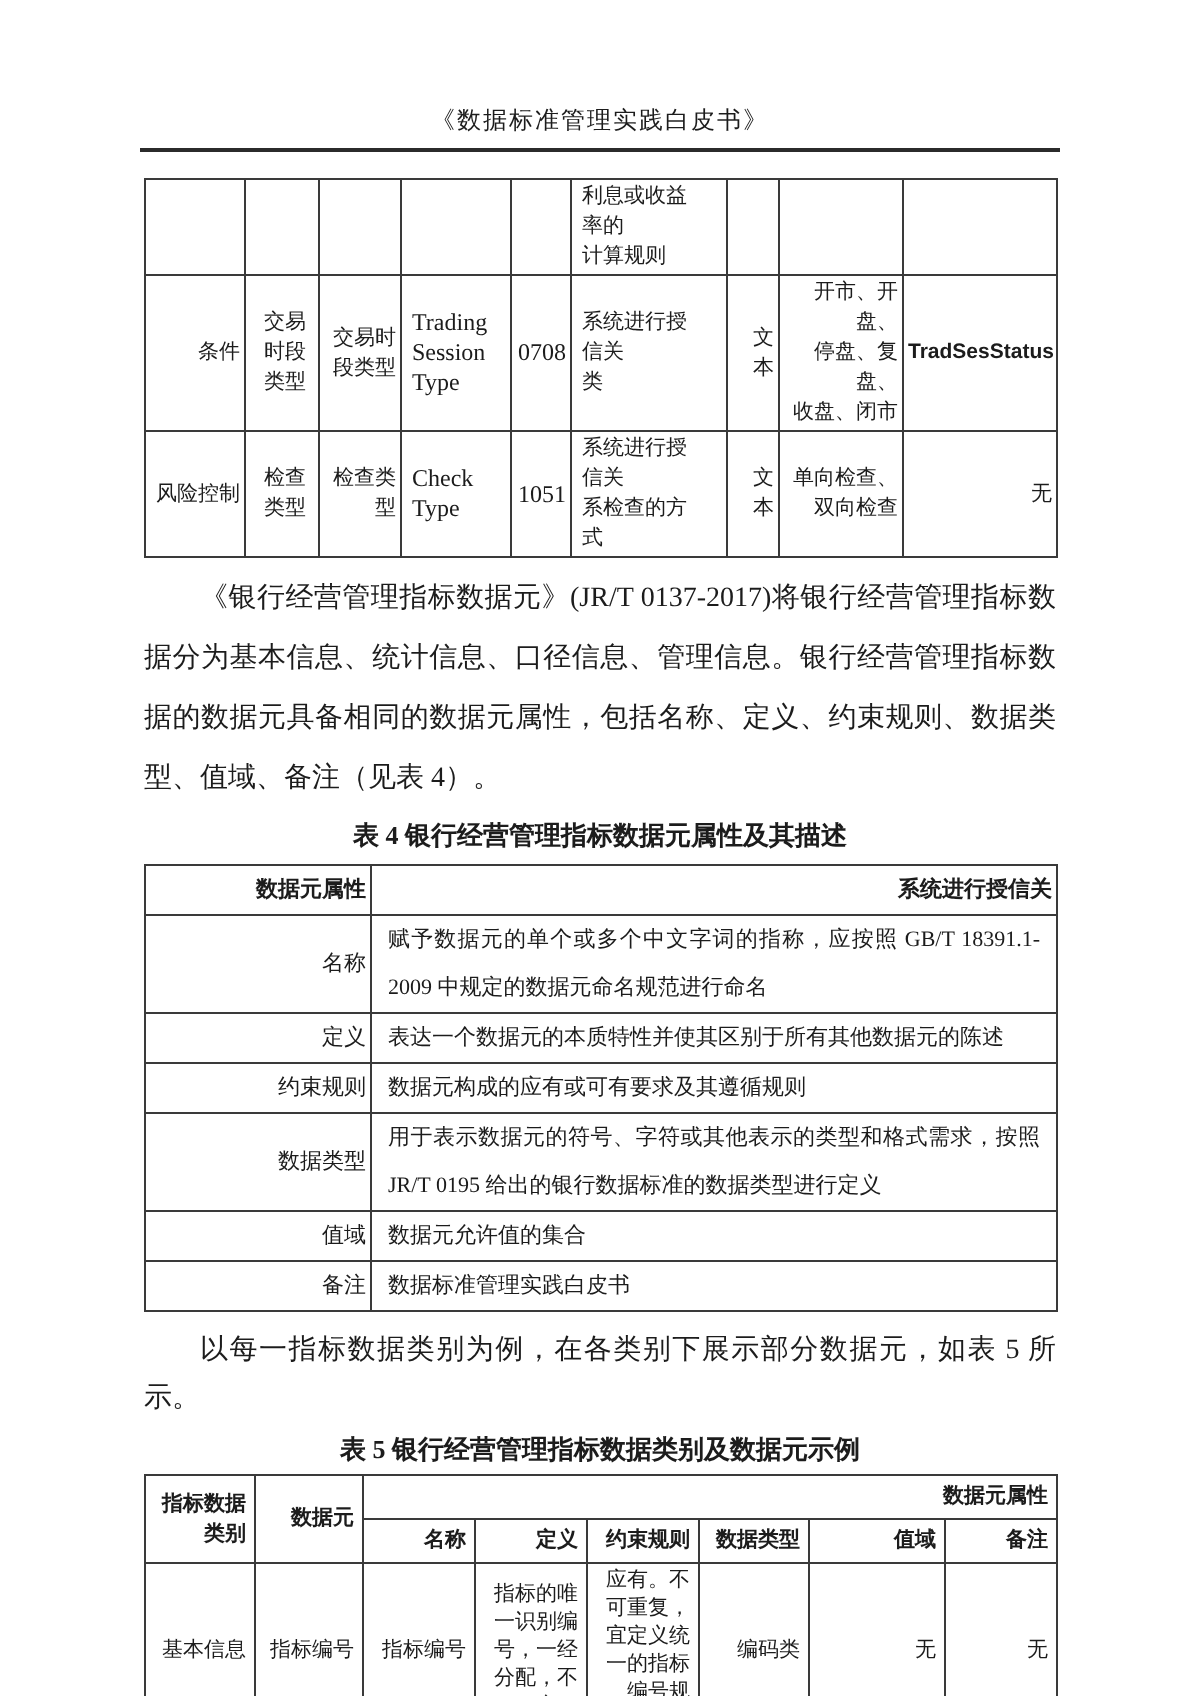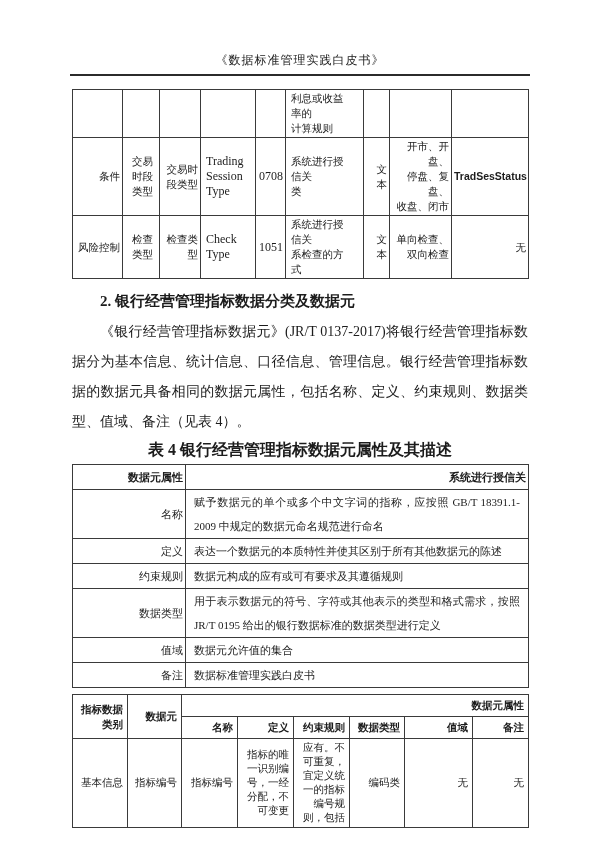--- a/index.html
+++ b/index.html
@@ -68,21 +68,21 @@
     font-size: 14px;
     line-height: 30px;
     text-align: justify;
     text-indent: 2em;
   }
   .para2 { margin-top: 8px; line-height: 24px; }
 
   .tbl-caption {
     margin-top: 6px;
     text-align: center;
-    font-size: 16px;
+    font-size: 13px;
     font-weight: bold;
     line-height: 13px;
   }
 
   
   .attr-table { margin-top: 8px; font-size: 11px; }
   .attr-table td, .attr-table th { line-height: 24px; padding: 0 2px; }
   .attr-table th { font-weight: bold; height: 24px; }
   .attr-table td.desc { text-align: justify; padding: 0 8px; }
   .attr-table tr.single td { height: 24px; }
@@ -154,21 +154,20 @@
 系检查的方式</td>
         <td class="pre">文
 本</td>
         <td class="pre">单向检查、
 双向检查</td>
         <td>无</td>
       </tr>
     </tbody>
       </table>
 
-    <div class="section-heading">2.  银行经营管理指标数据分类及数据元</div>
 
     <div class="para">《银行经营管理指标数据元》(JR/T 0137-2017)将银行经营管理指标数据分为基本信息、统计信息、口径信息、管理信息。银行经营管理指标数据的数据元具备相同的数据元属性，包括名称、定义、约束规则、数据类型、值域、备注（见表 4）。</div>
 
     <div class="tbl-caption">表 4 银行经营管理指标数据元属性及其描述</div>
 
     <table class="attr-table">
       <colgroup>
           <col style="width:113px">
           <col style="width:343px">
         </colgroup>
@@ -197,21 +196,23 @@
         <td>值域</td>
         <td class="desc">数据元允许值的集合</td>
       </tr>
       <tr class="single">
         <td>备注</td>
         <td class="desc">数据标准管理实践白皮书</td>
       </tr>
     </tbody>
       </table>
 
-
+    <div class="para para2">以每一指标数据类别为例，在各类别下展示部分数据元，如表 5 所示。</div>
+
+    <div class="tbl-caption">表 5 银行经营管理指标数据类别及数据元示例</div>
 
     <table class="example-table">
       <colgroup>
         <col style="width:55px">
           <col style="width:54px">
           <col style="width:56px">
         <col style="width:56px">
           <col style="width:56px">
           <col style="width:55px">
         <col style="width:68px">

